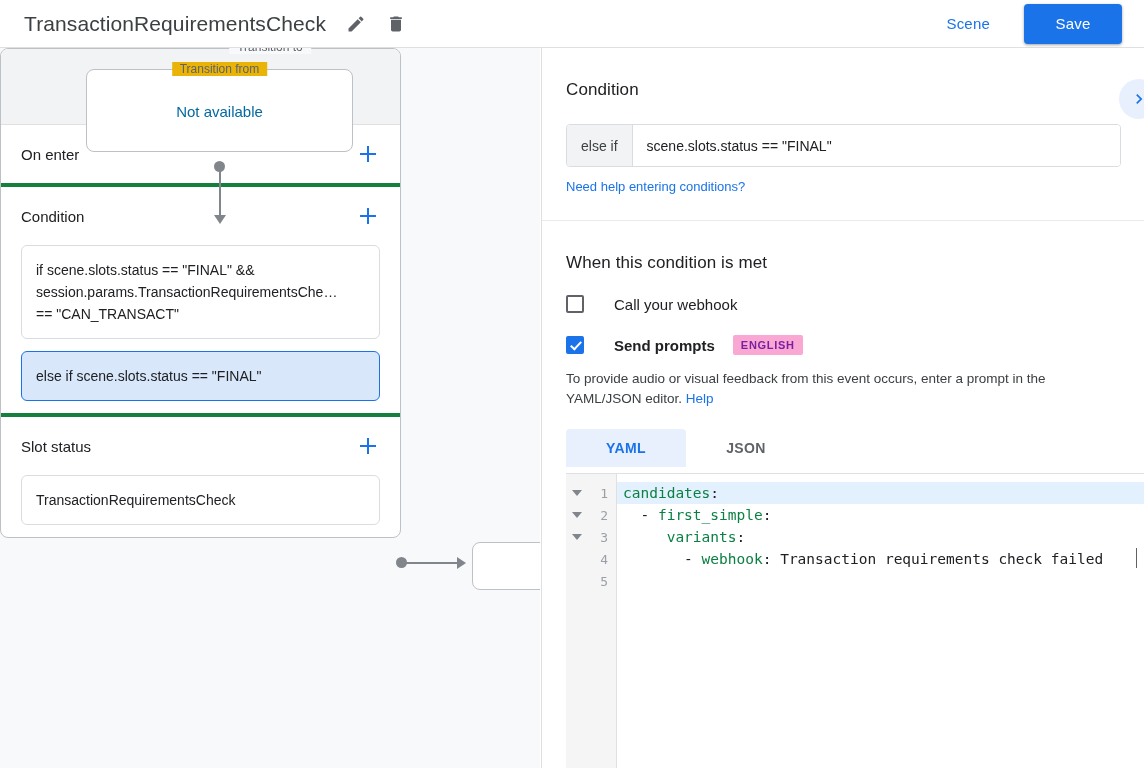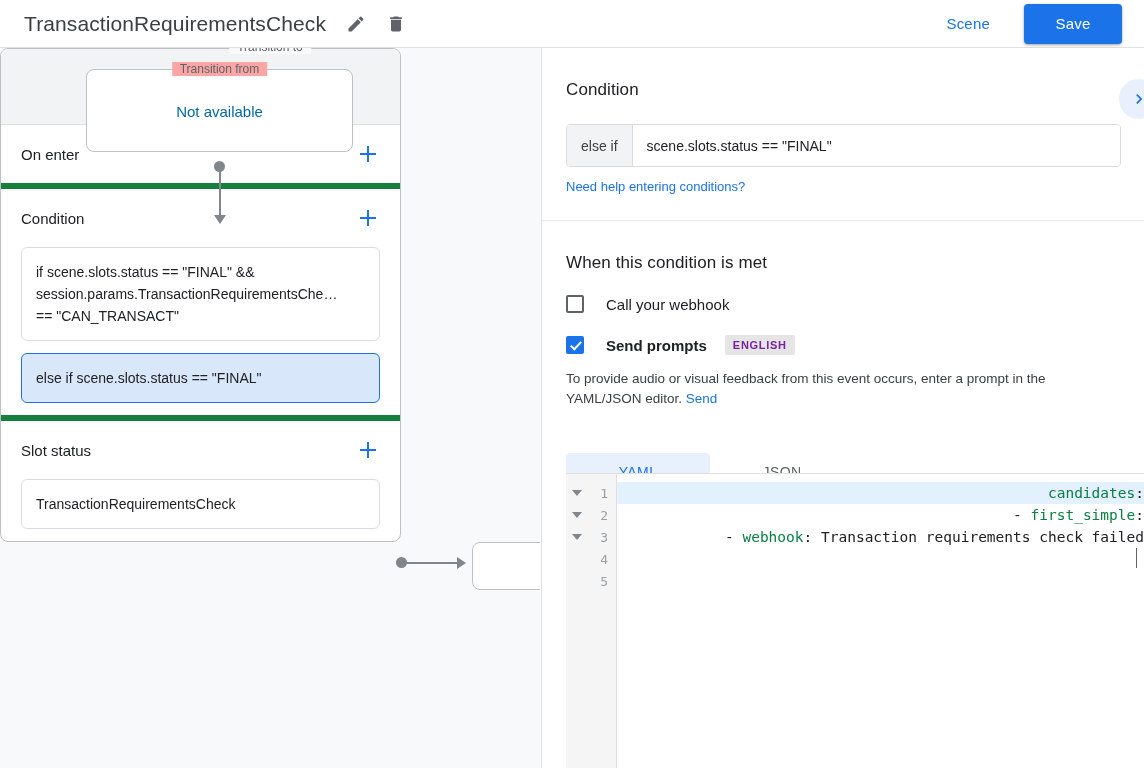--- a/index.html
+++ b/index.html
@@ -92,21 +92,21 @@
     position: absolute;
     border: 1px solid #bdc1c6;
     border-radius: 8px;
     box-sizing: border-box;
   }
   .fieldset-legend {
     position: absolute;
     top: -8px;
     left: 50%;
     transform: translateX(-50%);
-    background: #fca5a5;
+    background: #eab308;
     padding: 0 8px;
     font-size: 12px;
     color: #5f6368;
     white-space: nowrap;
   }
 
   
   #transition-from {
     left: 86px; top: 21px;
     width: 267px; height: 83px;
@@ -185,21 +185,21 @@
     font-size: 15px;
     color: #202124;
   }
   .scene-head .type {
     font-size: 12px;
     color: #5f6368;
     margin-top: 6px;
   }
 
   .section {
-    border-bottom: 6px solid #15803d;
+    border-bottom: 4px solid #15803d;
     padding: 0 0 0 0;
   }
   .section:last-child { border-bottom: none; }
   .section-head {
     display: flex;
     align-items: center;
     height: 58px;
     padding: 0 20px 0 20px;
   }
   .section-head .label {
@@ -360,28 +360,28 @@
   .cbx.checked::after {
     content: "";
     position: absolute;
     left: 4.5px; top: 1px;
     width: 4px; height: 9px;
     border: solid #fff;
     border-width: 0 2px 2px 0;
     transform: rotate(43deg);
   }
   .cbx-label {
-    margin-left: 22px;
+    margin-left: 30px;
     font-size: 15px;
     color: #202124;
   }
   .cbx-label.bold { font-weight: 700; }
   .lang-badge {
     margin-left: 18px;
-    background: #e5e5e5;
+    background: #f9a8d4;
     color: #7b1fa2;
     font-size: 11px;
     font-weight: 700;
     letter-spacing: 0.7px;
     padding: 4px 8px;
     border-radius: 2px;
   }
   .hint {
     margin-top: 14px;
     font-size: 13.5px;
@@ -392,28 +392,27 @@
   .hint a { color: #1a73e8; text-decoration: none; cursor: pointer; }
 
   
   .tabs {
     display: flex;
     margin-top: 20px;
   }
   .tab {
     min-width: 120px;
     text-align: center;
-    padding: 11px 12px;
+    padding: 11px 0;
     font-size: 14px;
-    font-weight: 400;
+    font-weight: 700;
     letter-spacing: 0.4px;
     color: #5f6368;
     cursor: pointer;
     border-radius: 4px 4px 0 0;
-    margin-top: 24px;
   }
   .tab.active {
     background: #e8f0fe;
     color: #1a73e8;
   }
 
   
   .editor {
     position: absolute;
     left: 566px;
@@ -464,21 +463,20 @@
     background: #fff;
   }
   .code-line {
     height: 22px;
     line-height: 22px;
     font-family: "DejaVu Sans Mono", monospace;
     font-size: 14.5px;
     white-space: pre;
     color: #202124;
     padding-left: 6px;
-    text-align: right;
   }
   .code-line.hl { background: #e3f0fd; }
   .tok-key { color: #0b8043; }
   .tok-punc { color: #202124; }
   .tok-val { color: #202124; }
   .caret-bar {
     position: absolute;
     width: 1px;
     background: #5f6368;
   }
@@ -590,21 +588,21 @@
         <div class="cbx"></div>
         <div class="cbx-label">Call your webhook</div>
       </div>
 
       <div class="cbx-row">
         <div class="cbx checked"></div>
         <div class="cbx-label bold">Send prompts</div>
         <div class="lang-badge">ENGLISH</div>
       </div>
 
-      <div class="hint"><span>To provide audio or visual feedback from this event occurs, enter a prompt in the YAML/JSON editor. </span><a>Send</a></div>
+      <div class="hint"><span>To provide audio or visual feedback from this event occurs, enter a prompt in the YAML/JSON editor. </span><a>Help</a></div>
 
       <div class="tabs">
         <div class="tab active">YAML</div>
         <div class="tab">JSON</div>
       </div>
     </div>
   </div>
 
   <div class="editor">
     <div class="gutter" id="gutter">
@@ -623,19 +621,20 @@
         <div class="gutter-line">
           <span>4</span>
         </div>
         <div class="gutter-line">
           <span>5</span>
         </div>
       </div>
     <div class="code-area" id="code-area">
         <div class="code-line hl"><span class="tok-punc"></span><span class="tok-key">candidates</span><span class="tok-punc">:</span></div>
         <div class="code-line"><span class="tok-punc">  - </span><span class="tok-key">first_simple</span><span class="tok-punc">:</span></div>
+        <div class="code-line"><span class="tok-punc">     </span><span class="tok-key">variants</span><span class="tok-punc">:</span></div>
         <div class="code-line"><span class="tok-punc">       - </span><span class="tok-key">webhook</span><span class="tok-punc">:</span><span class="tok-val"> Transaction requirements check failed</span></div>
         <div class="code-line">&nbsp;</div>
         <div class="caret-bar" style="left: 519px; top: 74px; height: 20px;"></div>
       </div>
   </div>
 
 </div>
 
 </body></html>

